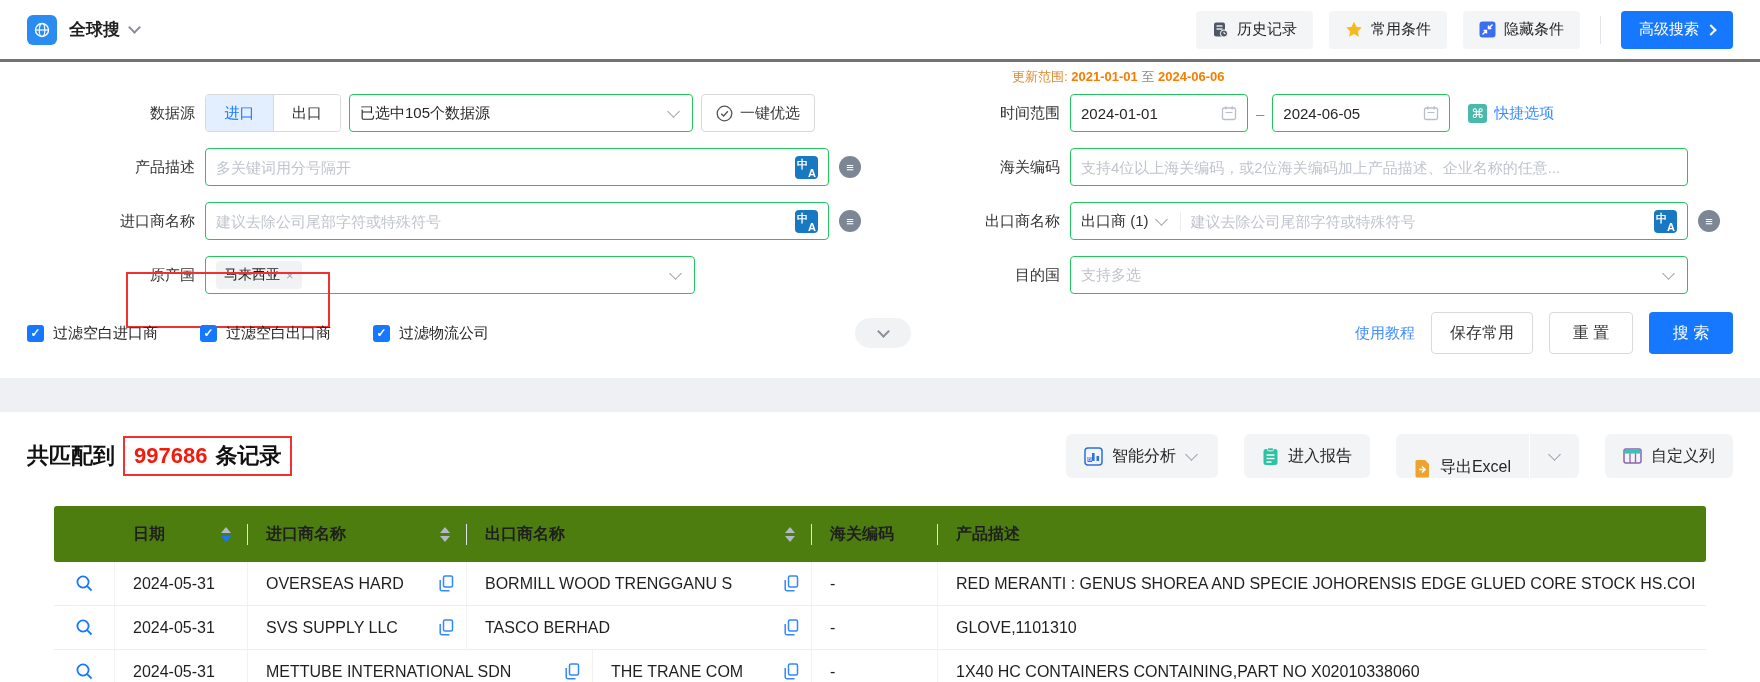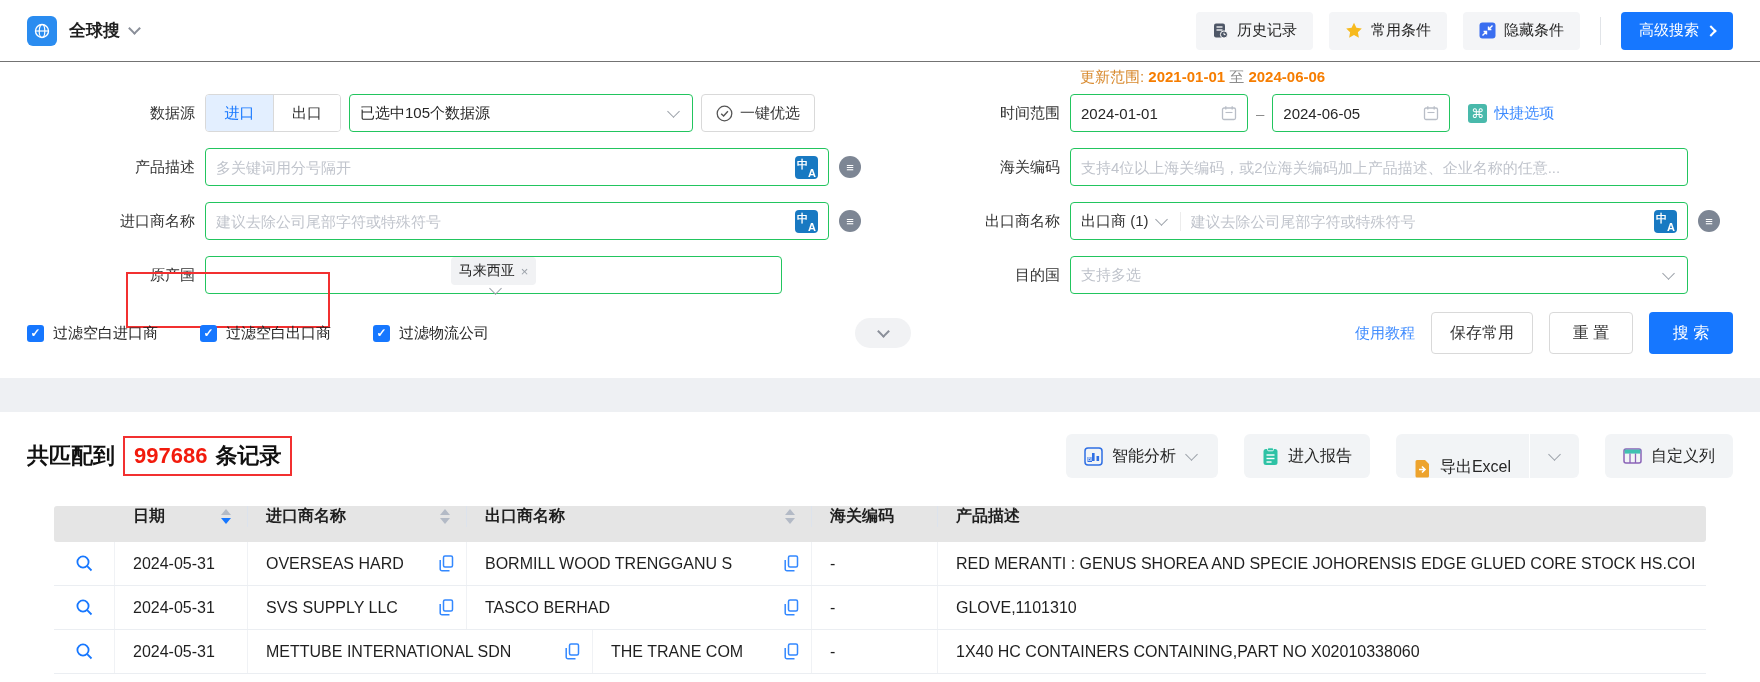--- a/index.html
+++ b/index.html
@@ -2,38 +2,38 @@
 <html><head>
 <meta charset="utf-8">
 <style>
   * { margin:0; padding:0; box-sizing:border-box; }
   html,body { width:1760px; height:682px; overflow:hidden; background:#fff;
               font-family:"Liberation Sans", sans-serif; color:#262626; }
   .page { width:1760px; height:682px; position:relative; background:#fff; }
 
   
   .topbar { height:62px; display:flex; align-items:center; padding:0 27px;
-            border-bottom:1px solid #737373; background:#fff; }
+            border-bottom:3px solid #737373; background:#fff; }
   .app-logo { width:30px; height:30px; border-radius:6px; background:#2a8cf0;
               display:flex; align-items:center; justify-content:center; }
   .app-title { font-size:17px; font-weight:700; color:#1f1f1f; margin-left:12px; }
   .chev { display:inline-block; width:9px; height:9px; border-right:2px solid #8a8f99;
           border-bottom:2px solid #8a8f99; transform:rotate(45deg); margin-left:10px; margin-top:-4px; }
   .topbar-right { margin-left:auto; display:flex; align-items:center; gap:16px; }
   .tb-btn { height:38px; background:#f4f5f7; border-radius:4px; display:flex; align-items:center;
             gap:8px; padding:0 16px; font-size:15px; color:#1f1f1f; cursor:pointer; }
   .tb-divider { width:1px; height:28px; background:#e1e4e8; margin:0 4px; }
   .adv-btn { height:38px; background:#1677ff; color:#fff; border-radius:4px; display:flex;
              align-items:center; gap:8px; padding:0 18px; font-size:15px; cursor:pointer; }
   .adv-chev { width:8px; height:8px; border-right:2px solid #fff; border-top:2px solid #fff;
               transform:rotate(45deg); }
 
   
   .form { position:relative; padding-top:24px; background:#fff; }
-  .update-range { position:absolute; top:6px; left:1080px; font-size:15px; color:#d88a2e; }
+  .update-range { position:absolute; top:6px; left:1012px; font-size:13px; color:#d88a2e; }
   .update-range b { color:#f67d00; font-weight:700; }
   .update-range .zhi { color:#8c8c8c; font-weight:400; }
 
   .frow { height:54px; display:flex; align-items:center; }
   .col-left { width:875px; display:flex; align-items:center; }
   .col-right { flex:1; display:flex; align-items:center; }
   .lab-l { width:205px; text-align:right; padding-right:10px; font-size:15px; color:#333; flex:none; }
   .lab-r { width:195px; text-align:right; padding-right:10px; font-size:15px; color:#333; flex:none; }
 
   .tabs { display:flex; border:1px solid #d9d9d9; border-radius:4px; overflow:hidden; height:38px; }
@@ -114,21 +114,21 @@
   .res-btns { margin-left:auto; display:flex; align-items:center; gap:26px; }
   .res-btn { height:44px; background:#f2f4f6; border-radius:6px; display:flex; align-items:center;
              gap:9px; padding:0 18px; font-size:16px; color:#262626; cursor:pointer; }
   .split { display:flex; align-items:stretch; }
   .split .res-btn { border-radius:6px 0 0 6px;align-items:flex-end; }
   .split .split-chev { width:50px; background:#f2f4f6; border-left:1px solid #fff; border-radius:0 6px 6px 0;
                        display:flex; align-items:center; justify-content:center; cursor:pointer; }
 
   
   .table { margin:26px 27px 0 27px; font-size:16px; }
-  .thead { display:flex; background:#e5e5e5; height:36px; align-items:flex-start; border-radius:3px; }
+  .thead { display:flex; background:#4d7c0f; height:56px; align-items:center; border-radius:3px; }
   .th { display:flex; align-items:center; padding:0 0 0 18px; font-weight:700; color:#1f1f1f;
         border-right:1px solid #dde3ec; }
   .th:last-child { border-right:none; }
   .sort { margin-left:auto; margin-right:16px; display:flex; flex-direction:column; gap:3px; cursor:pointer; }
   .tri-up { width:0; height:0; border-left:5px solid transparent; border-right:5px solid transparent;
             border-bottom:6px solid #b3bac6; }
   .tri-dn { width:0; height:0; border-left:5px solid transparent; border-right:5px solid transparent;
             border-top:6px solid #b3bac6; }
   .tri-dn.active { border-top-color:#1677ff; }
   .c-search { width:61px; flex:none; padding-left:0; justify-content:center; border-right:4px solid #fff; }
@@ -295,21 +295,21 @@
               <span class="en">A</span>
             </span>
         </div>
         <span class="exclude-ic">≡</span>
       </div>
     </div>
 
     <div class="frow">
       <div class="col-left">
         <span class="lab-l">原产国</span>
-        <div class="field" style="width:577px;flex-direction:column;">
+        <div class="field" style="width:490px;">
           <span class="tag">
             <span>马来西亚</span>
             <span class="x">×</span>
           </span>
           <span style="flex:1;"></span>
           <span class="dd-chev"></span>
         </div>
       </div>
       <div class="col-right">
         <span class="lab-r">目的国</span>

